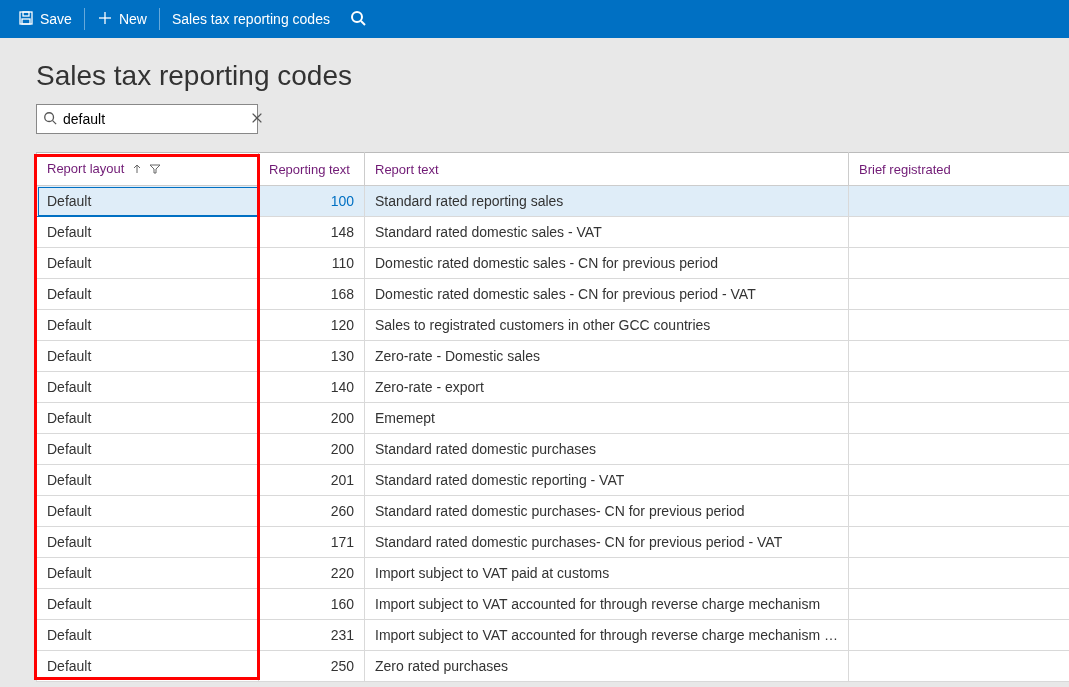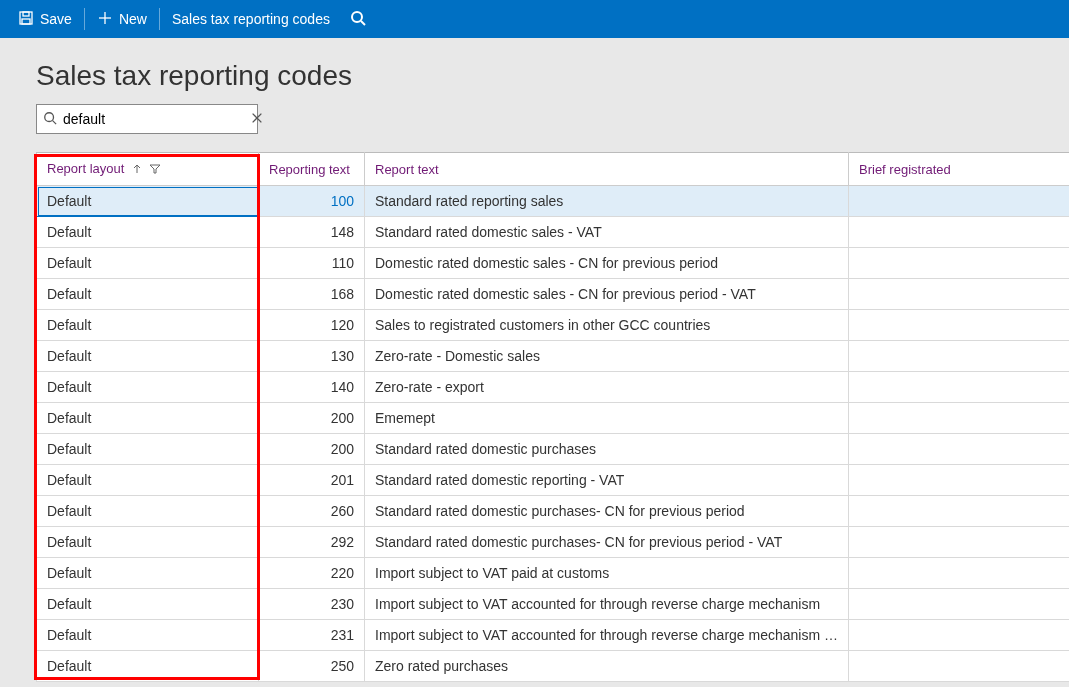--- a/index.html
+++ b/index.html
@@ -286,33 +286,33 @@
             <td></td>
           </tr>
           <tr>
             <td class="layout">Default</td>
             <td class="num code">260</td>
             <td>Standard rated domestic purchases-  CN for previous period</td>
             <td></td>
           </tr>
           <tr>
             <td class="layout">Default</td>
-            <td class="num code">292</td>
+            <td class="num code">171</td>
             <td>Standard rated domestic purchases-  CN for previous period - VAT</td>
             <td></td>
           </tr>
           <tr>
             <td class="layout">Default</td>
             <td class="num code">220</td>
             <td>Import subject to VAT paid at customs</td>
             <td></td>
           </tr>
           <tr>
             <td class="layout">Default</td>
-            <td class="num code">230</td>
+            <td class="num code">160</td>
             <td>Import subject to VAT accounted for through reverse charge mechanism</td>
             <td></td>
           </tr>
           <tr>
             <td class="layout">Default</td>
             <td class="num code">231</td>
             <td>Import subject to VAT accounted for through reverse charge mechanism - ...</td>
             <td></td>
           </tr>
           <tr>

